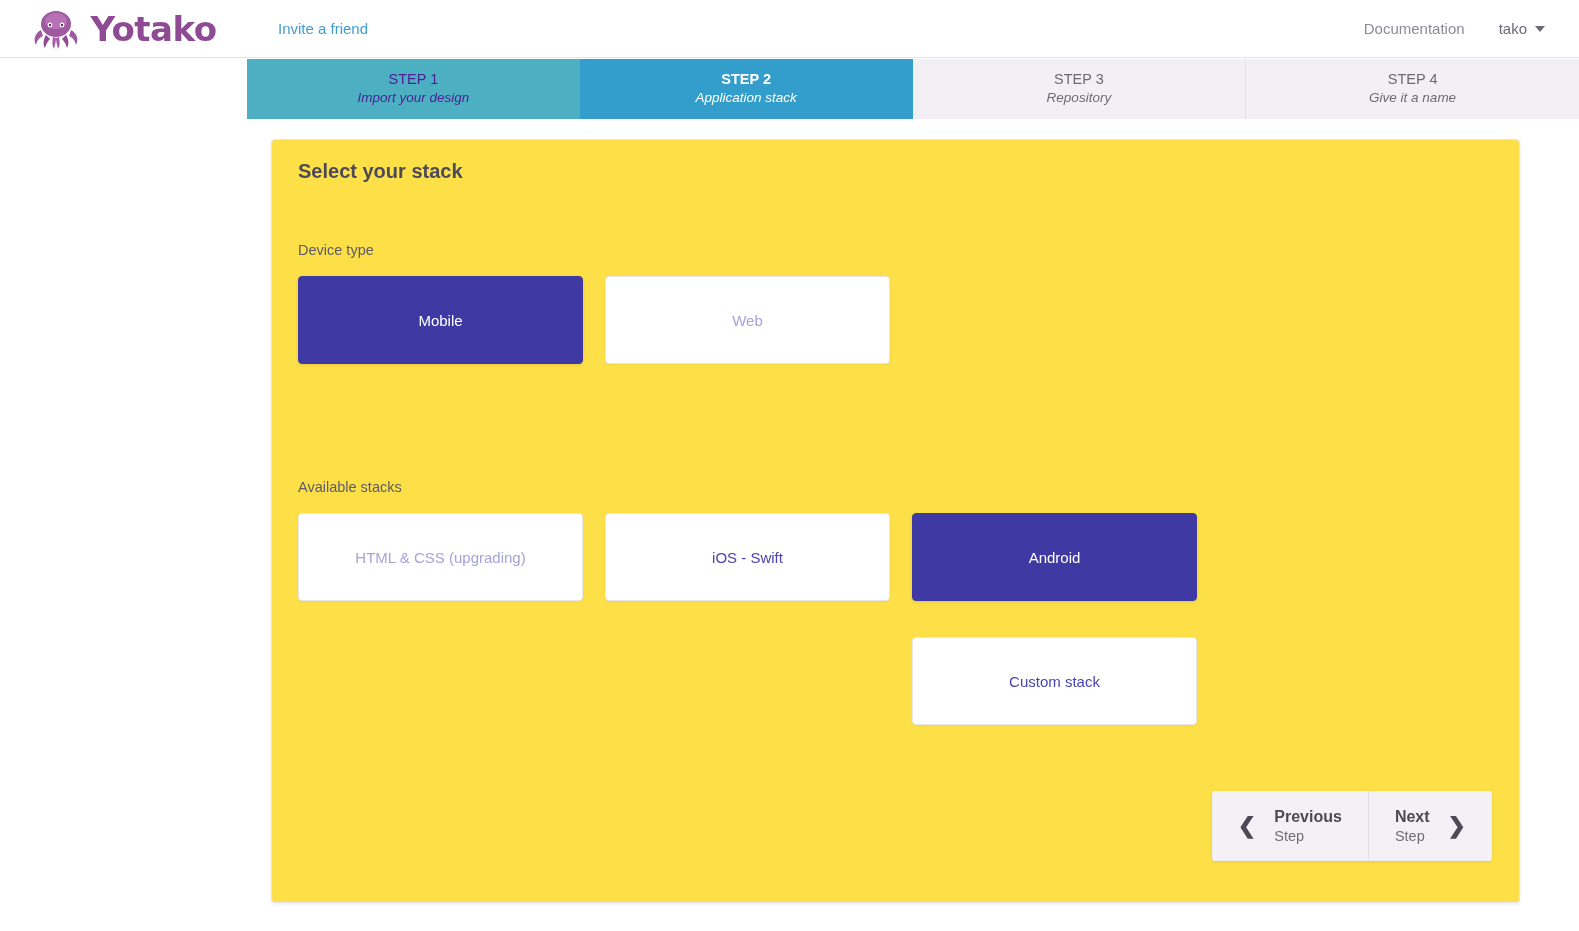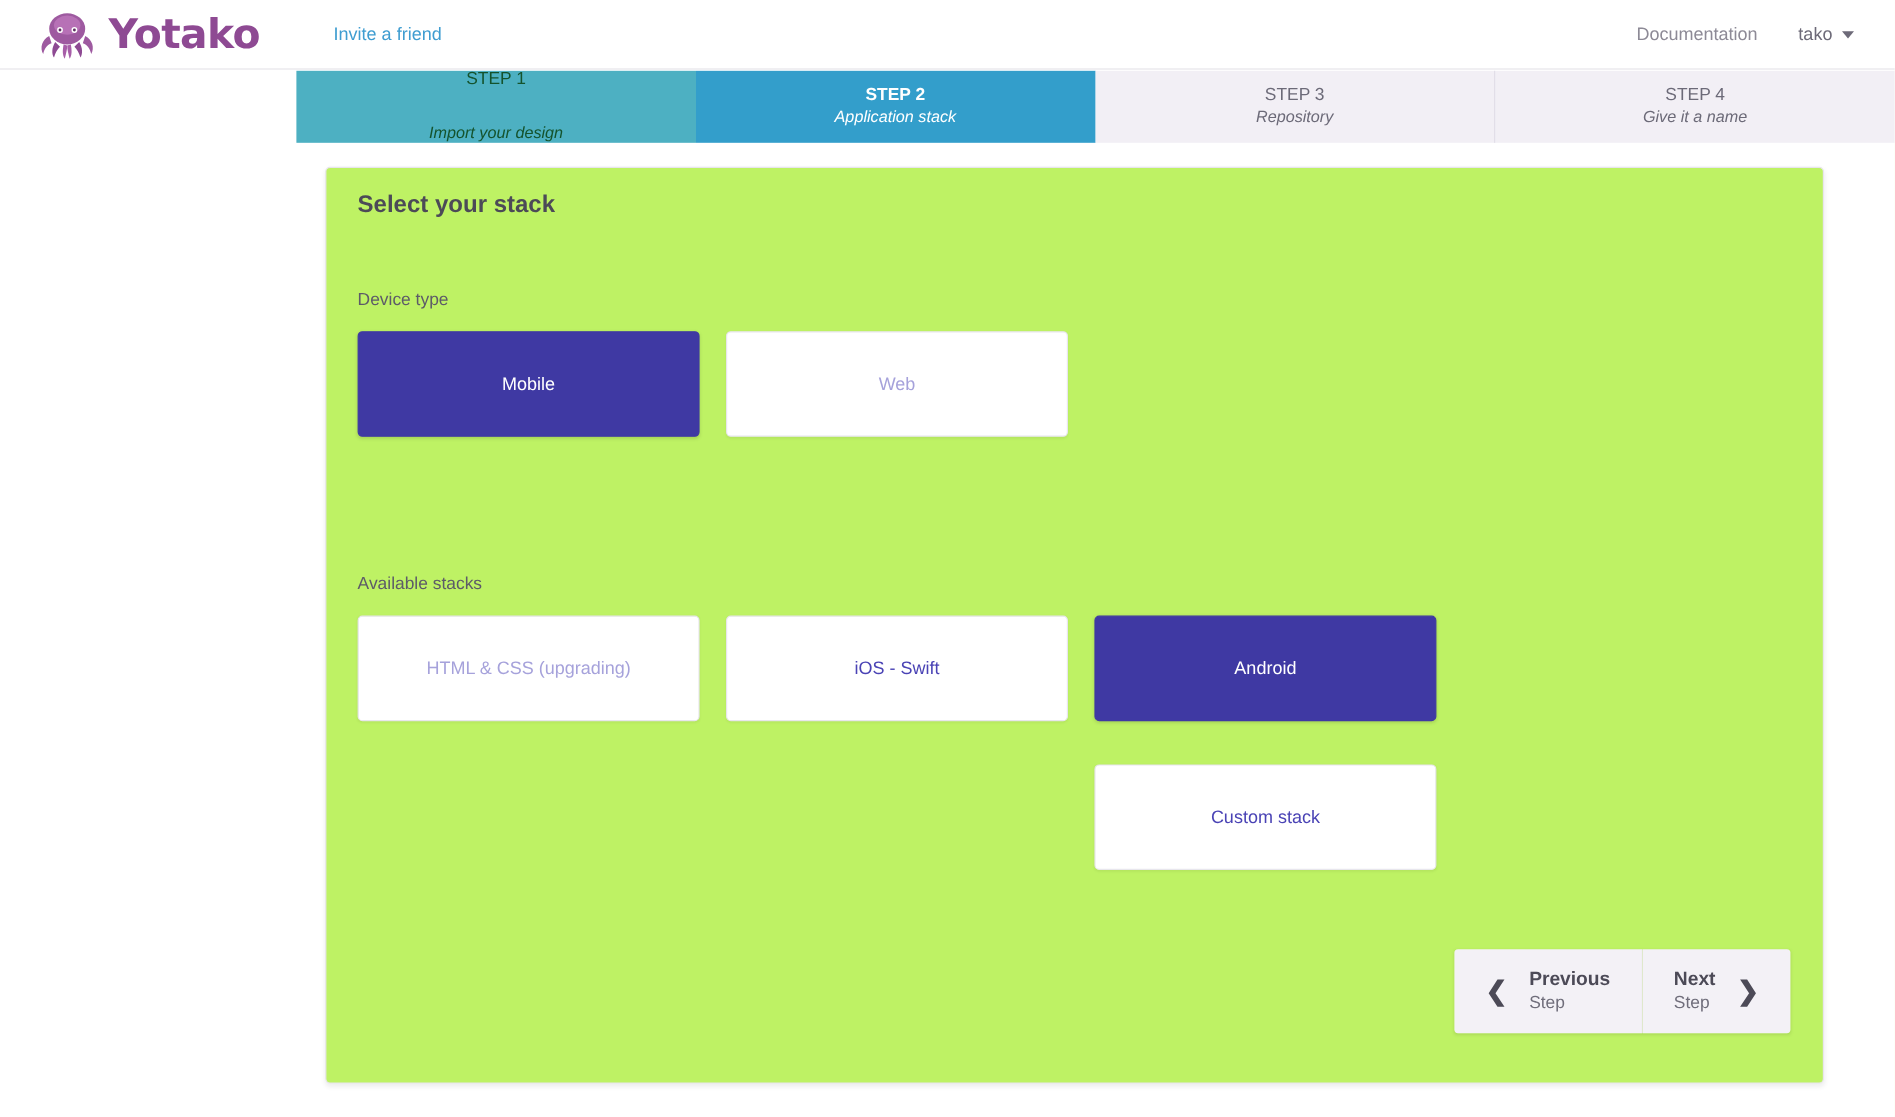--- a/index.html
+++ b/index.html
@@ -171,42 +171,41 @@
     font-size: 14.5px;
     line-height: 1.1;
   }
   .step-sub {
     font-size: 13.5px;
     font-style: italic;
     line-height: 1.1;
   }
   .step.done {
     background: #4db0c2;
-    color: #14532d;
-    justify-content: space-between;
+    color: #4c1d95;
   }
   .step.done .step-num { font-weight: normal; }
   .step.active {
     background: #339ecb;
     color: #ffffff;
   }
   .step.active .step-num { font-weight: bold; }
   .step.todo {
     background: #f2eff5;
     color: #6c6a78;
   }
   .step.todo + .step.todo { border-left: 1px solid #e2dee8; }
 
   
   .panel {
     position: absolute;
     left: 271px; top: 139px;
     width: 1249px;
     height: 764px;
-    background: #bef264;
+    background: #fde047;
     border: 1px solid #e8e5ec;
     border-radius: 4px;
     box-shadow: 0 2px 4px rgba(0,0,0,0.07);
     padding-left: 12px;
   }
 
   .panel-title {
     position: absolute;
     left: 26px; top: 20px;
     font-size: 20px;

